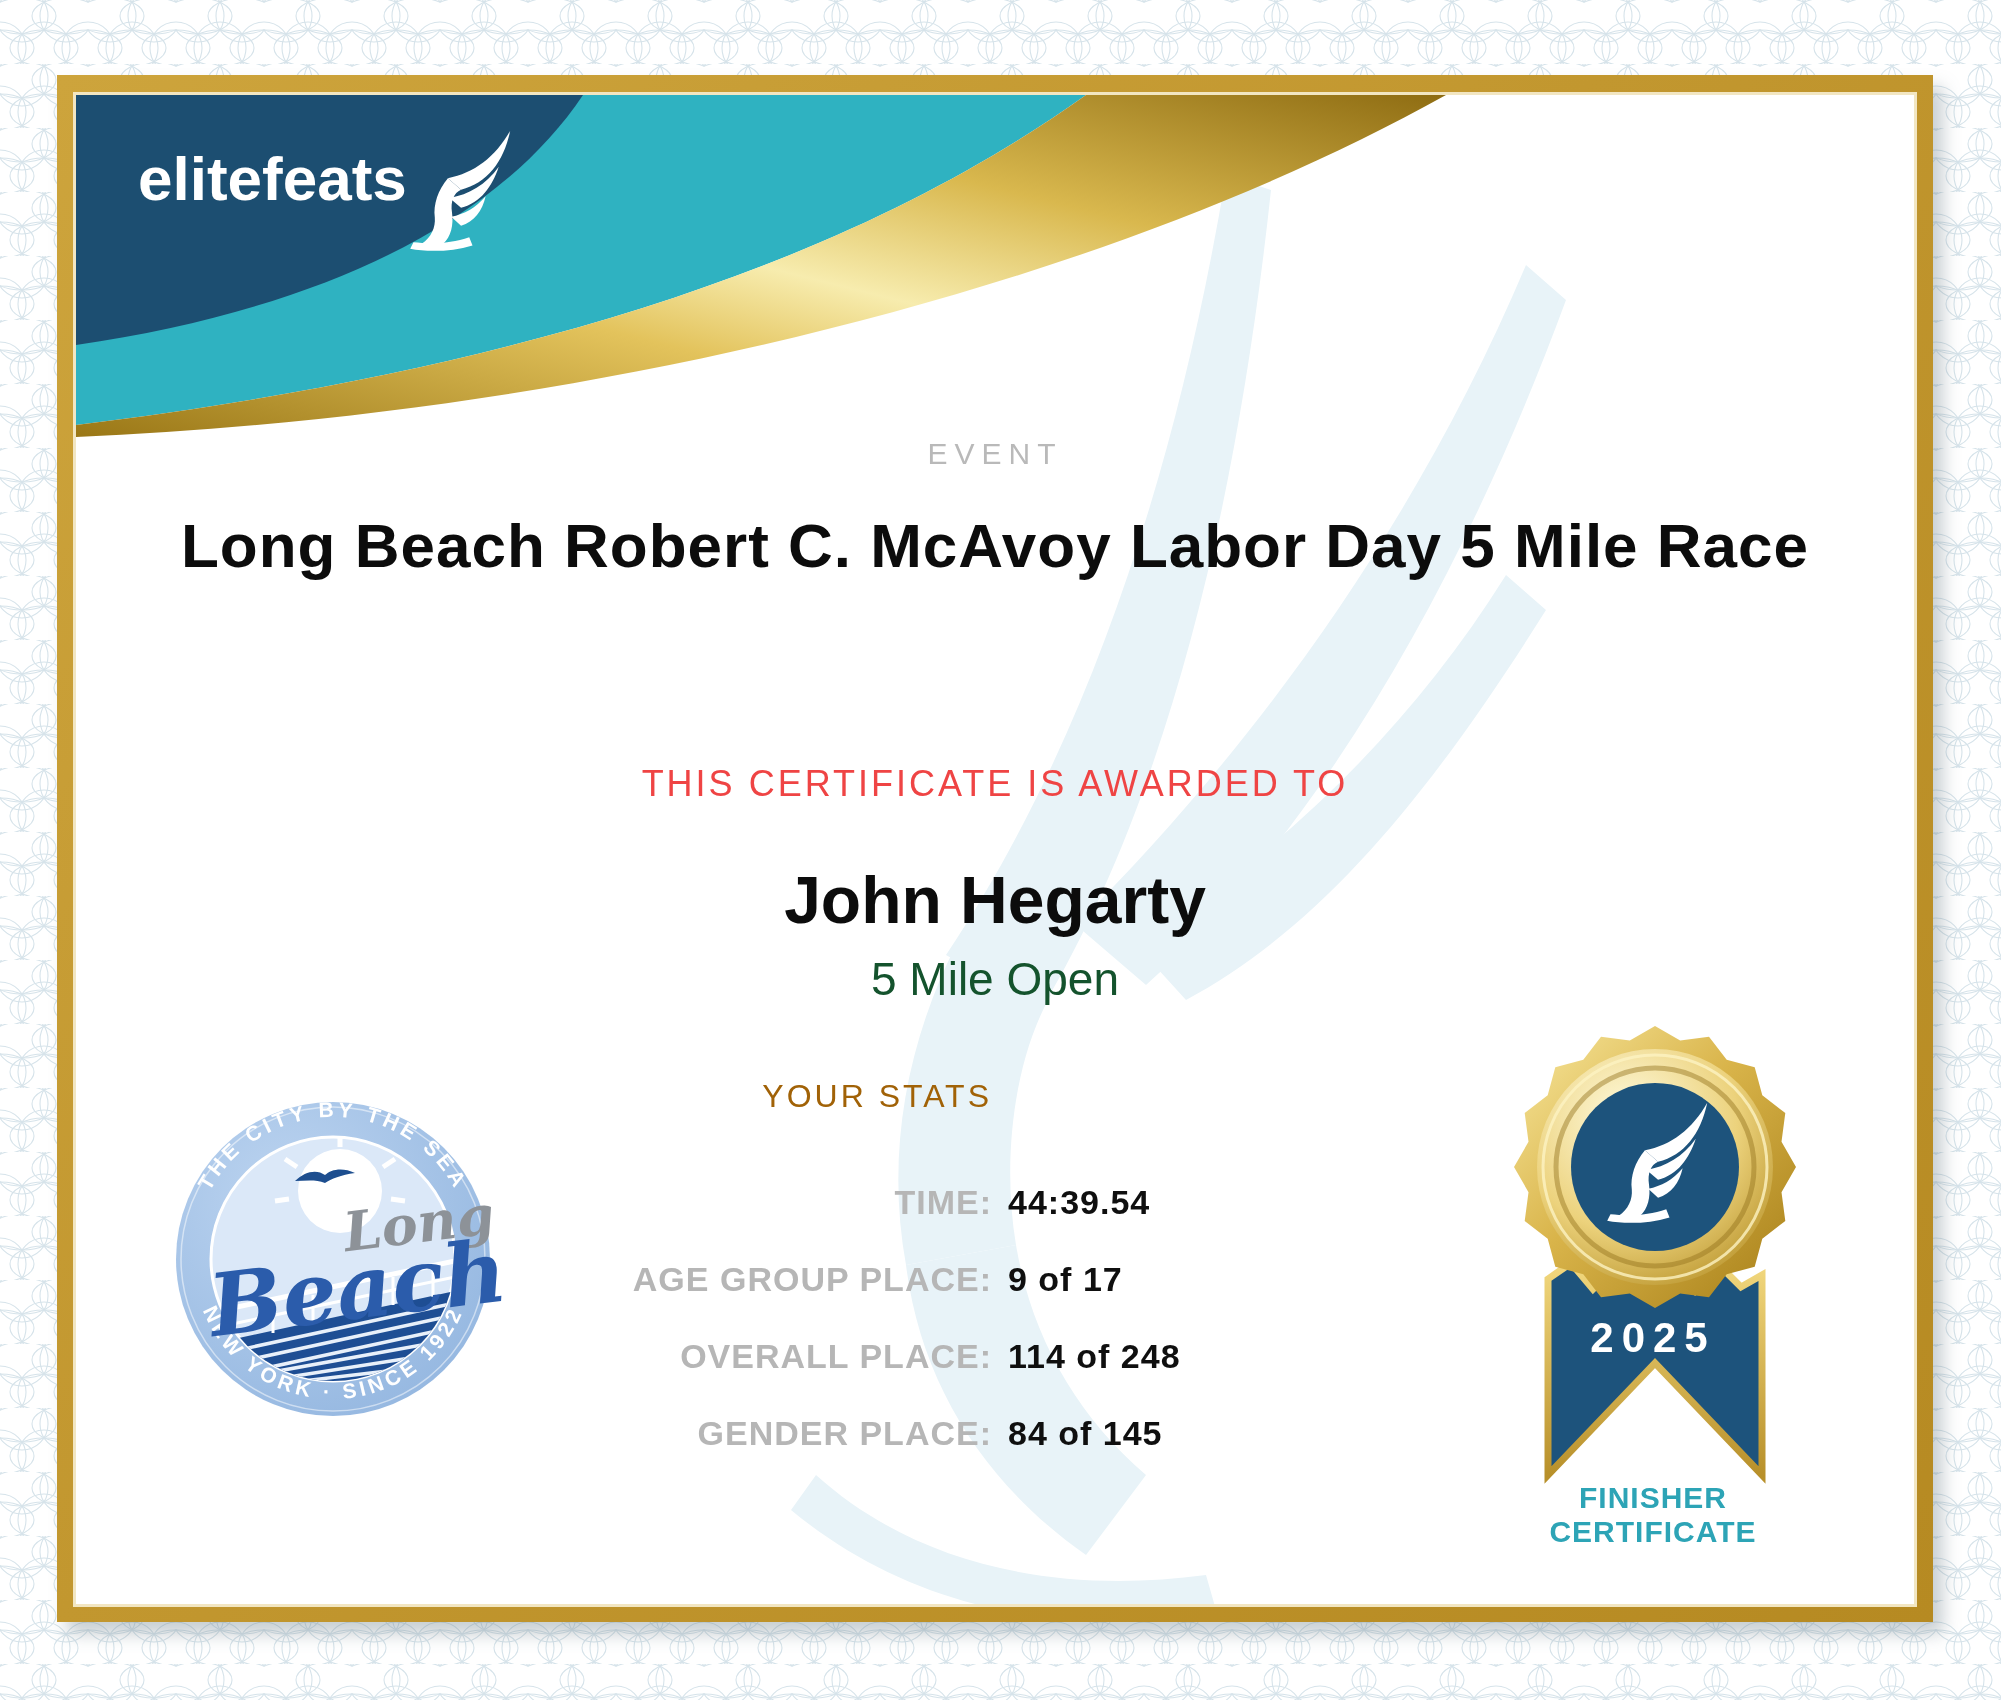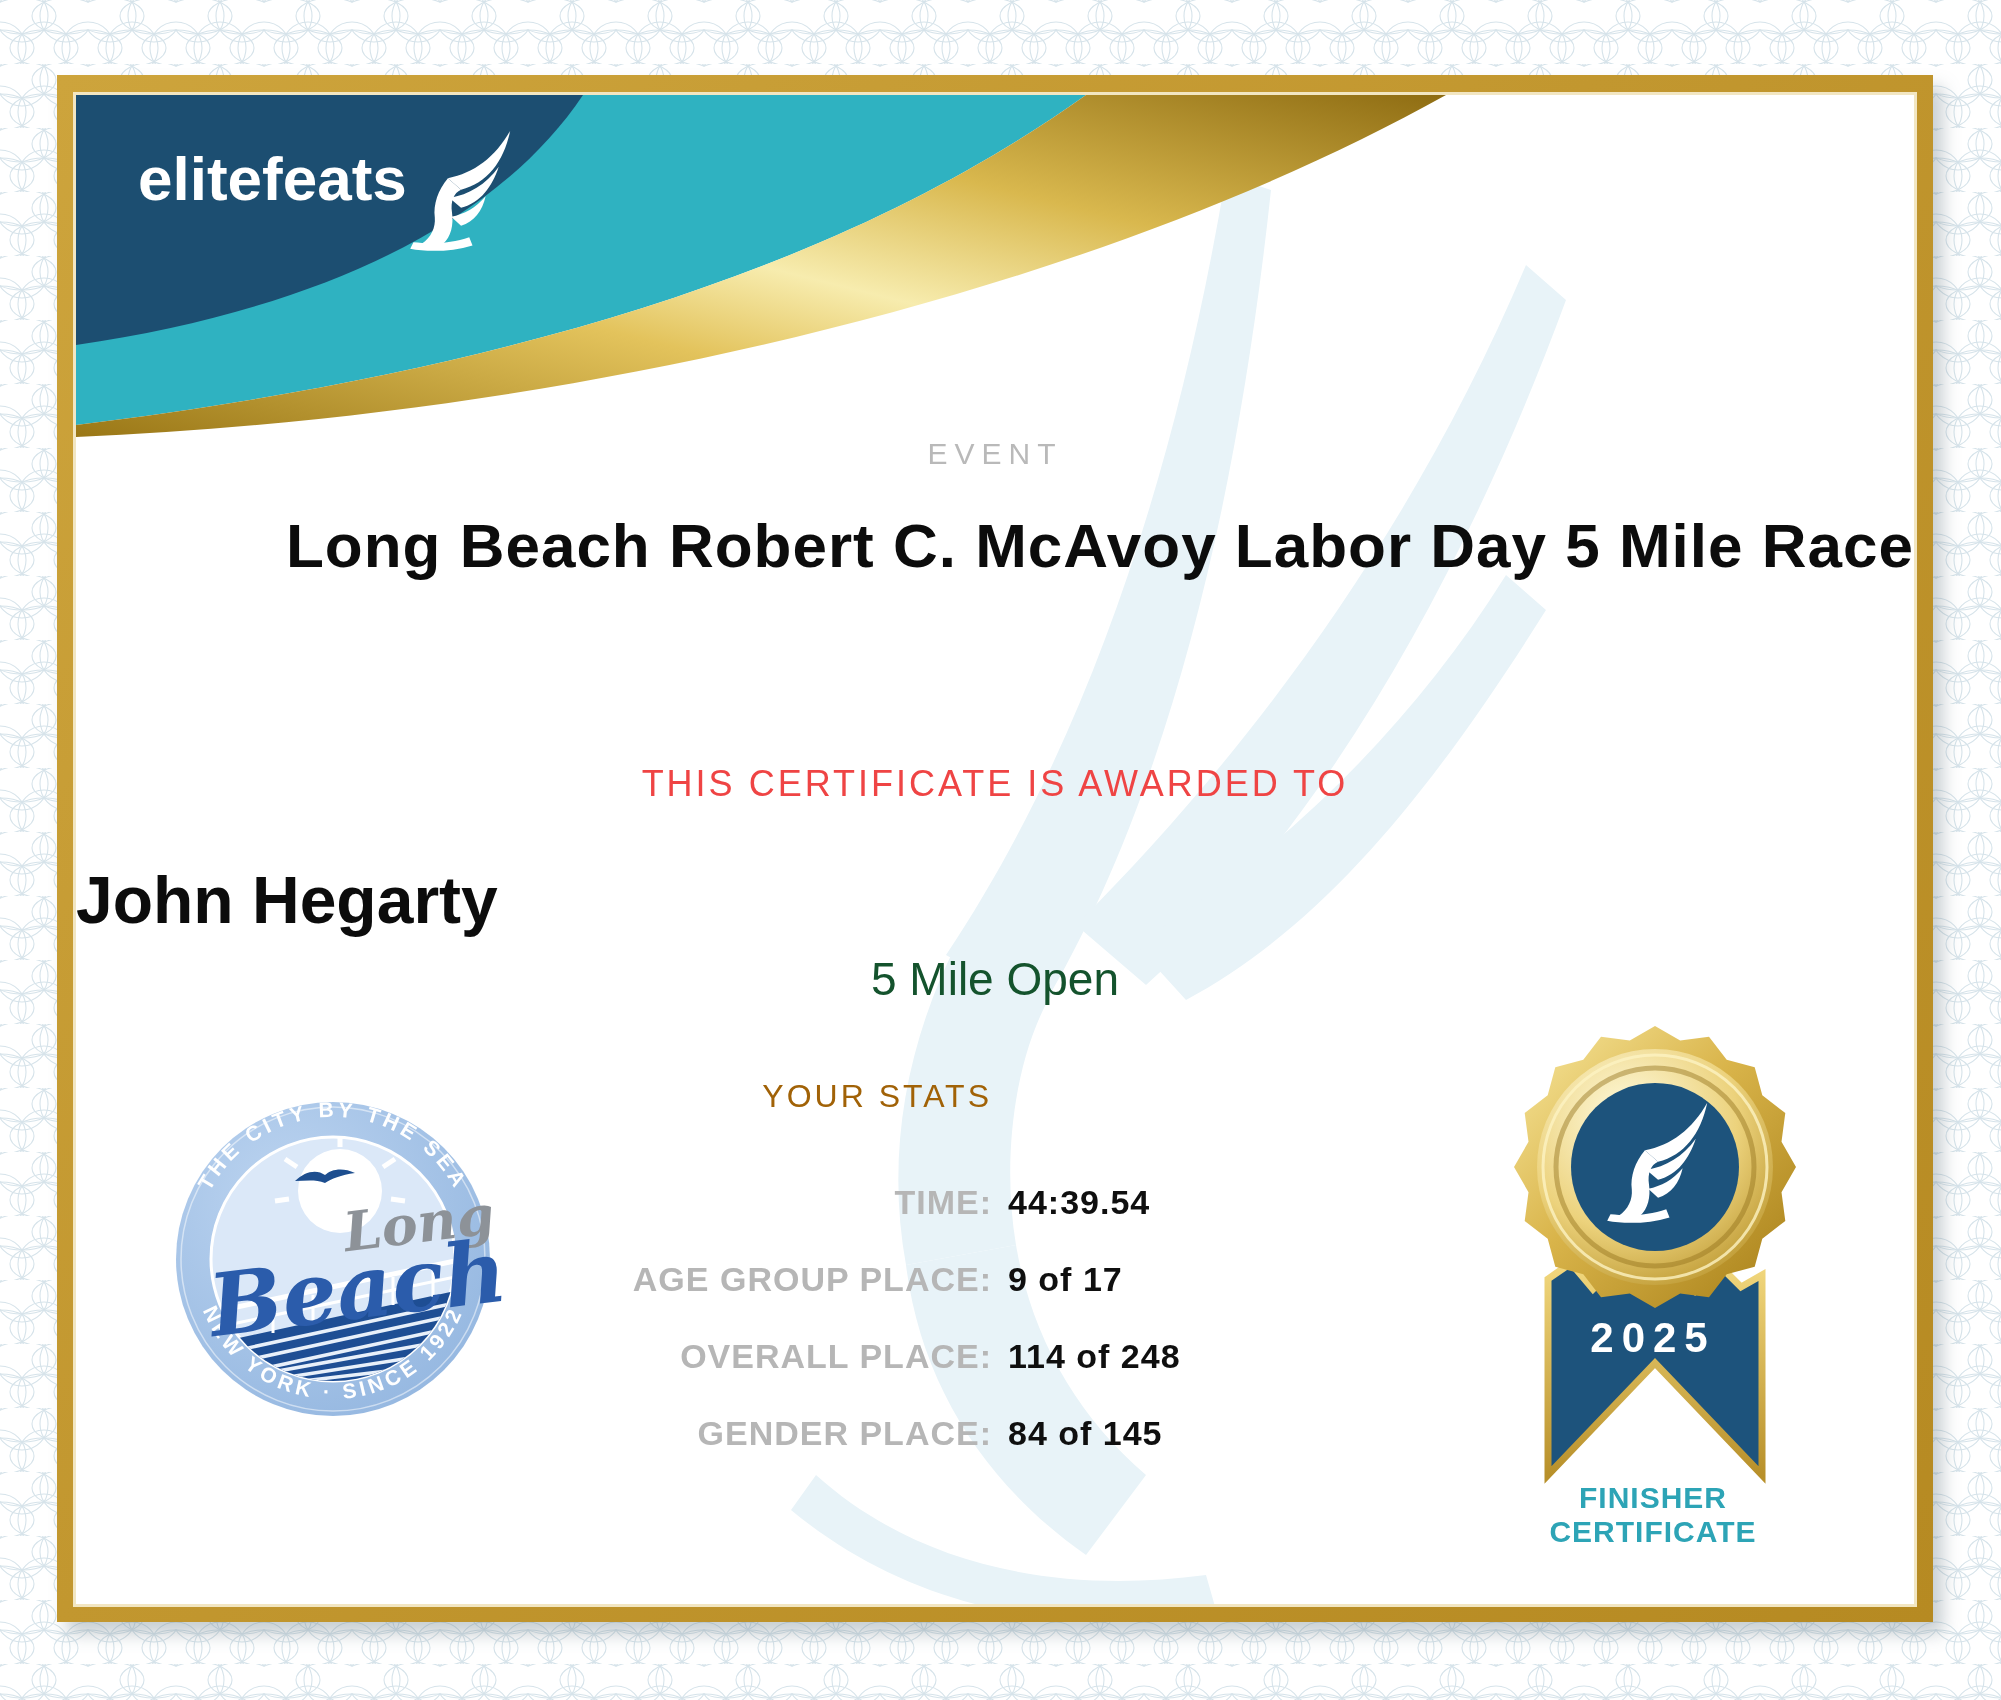--- a/index.html
+++ b/index.html
@@ -16,23 +16,23 @@
     background:#ffffff;border:3px solid #f2e6c2;overflow:hidden;}
   #artwork{position:absolute;left:0;top:0;}
   
   .wordmark{position:absolute;left:62px;top:48px;font-size:62px;font-weight:700;
     color:#ffffff;letter-spacing:0px;}
   
   .eyebrow{position:absolute;left:0;right:0;text-align:center;color:#b9b9b9;
     font-weight:400;}
   #event-label{top:338px;font-size:30px;letter-spacing:7px;height:42px;line-height:42px;}
   #award-label{top:666px;font-size:36px;letter-spacing:3px;height:46px;line-height:46px;color:#ef4444;}
-  #event-title{position:absolute;left:0;right:0;top:413px;text-align:right;
+  #event-title{position:absolute;left:0;right:0;top:413px;text-align:center;
     font-size:62px;font-weight:700;color:#0c0c0c;letter-spacing:1px;height:76px;line-height:76px;}
-  #recipient-name{position:absolute;left:0;right:0;top:765px;
+  #recipient-name{position:absolute;left:0;right:0;top:765px;text-align:center;
     font-size:66px;font-weight:700;color:#0c0c0c;height:80px;line-height:80px;}
   #division{position:absolute;left:0;right:0;top:857px;text-align:center;
     font-size:46px;font-weight:400;color:#14532d;height:54px;line-height:54px;letter-spacing:0px;}
   #stats-heading{position:absolute;left:380px;width:536px;top:978px;text-align:right;
     font-size:32px;font-weight:400;color:#a16207;letter-spacing:3px;height:46px;line-height:46px;}
   .stat-row{position:absolute;left:380px;width:1100px;height:46px;display:flex;gap:16px;
     line-height:46px;}
   .stat-label{width:536px;text-align:right;font-size:34px;font-weight:700;
     color:#b6b6b6;letter-spacing:1px;}
   .stat-value{font-size:34px;font-weight:700;color:#0f0f0f;letter-spacing:1px;}

